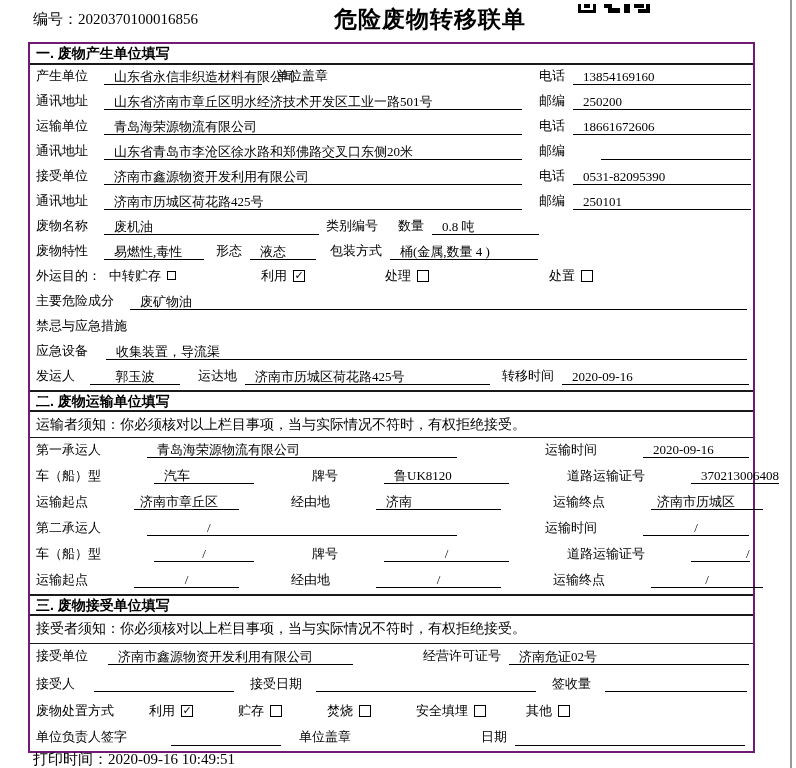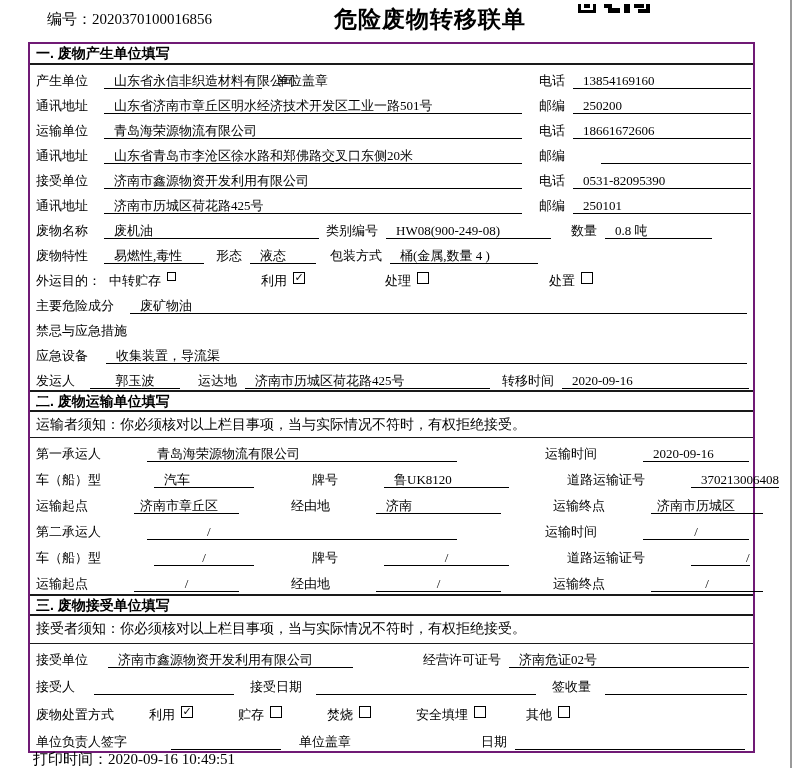--- a/index.html
+++ b/index.html
@@ -2,33 +2,33 @@
 <html lang="zh"><head>
 <meta charset="utf-8">
 <style>
   html,body{margin:0;padding:0;}
   body{
     width:796px;height:768px;position:relative;background:#fff;color:#000;
     font-family:"Liberation Serif","DejaVu Serif",serif;overflow:hidden;
   }
   .page-edge{position:absolute;right:4px;top:0;bottom:0;width:2px;background:#9a9a9a;}
   
-  .serial{position:absolute;left:47px;top:10px;font-size:15px;white-space:nowrap;}
+  .serial{position:absolute;left:33px;top:10px;font-size:15px;white-space:nowrap;}
   .doc-title{position:absolute;left:calc(50% + 32px);top:4px;transform:translateX(-50%);
     font-size:23px;font-weight:bold;font-family:"Liberation Sans","DejaVu Sans",sans-serif;
     letter-spacing:1px;white-space:nowrap;}
   .qr{position:absolute;left:578px;top:0;}
   
   .form{position:absolute;left:28px;top:42px;width:727px;border:2px solid #701a75;background:#fff;box-sizing:border-box;}
   .sec-header{box-sizing:border-box;height:21px;line-height:19px;padding-left:6px;
     font-weight:bold;font-size:14px;border-bottom:2px solid #1a1a1a;
     font-family:"Liberation Sans","DejaVu Sans",sans-serif;}
   .sec-header.mid{border-top:2px solid #1a1a1a;height:22px;}
-  .row{box-sizing:border-box;display:flex;align-items:flex-start;height:25px;
-    padding:7px 2px 3px 6px;font-size:13px;white-space:nowrap;}
+  .row{box-sizing:border-box;display:flex;align-items:center;height:25px;
+    padding:0 2px 3px 6px;font-size:13px;white-space:nowrap;}
   .row.h26{height:26px;gap:38px;}.row.h27{height:27px;}.row.h28{height:28px;}
   .note{box-sizing:border-box;height:26px;padding:4px 6px 0 6px;font-size:14px;
     border-bottom:1.5px solid #1a1a1a;}
   .note.h28{height:28px;}
   .lbl{flex:0 0 auto;}
   .fld{border-bottom:1px solid #000;height:17px;line-height:17px;margin-left:8px;
     padding-left:10px;box-sizing:border-box;flex:0 0 auto;overflow:visible;}
   .fld.grow{flex:1 1 auto;}
   .fld.ctr{text-align:center;padding-left:0;}
   .cb{display:inline-block;box-sizing:border-box;width:12px;height:12px;border:1.2px solid #000;
@@ -106,21 +106,20 @@
     <span class="lbl" style="width:60px">通讯地址</span>
     <span class="fld" style="width:418px">济南市历城区荷花路425号</span>
     <span class="lbl" style="margin-left:auto">邮编</span>
     <span class="fld" style="width:178px">250101</span>
   </div>
 
   <div class="row">
     <span class="lbl" style="width:60px">废物名称</span>
     <span class="fld" style="width:215px">废机油</span>
     <span class="lbl" style="margin-left:7px">类别编号</span>
-    <span class="fld" style="width:165px">HW08(900-249-08)</span>
     <span class="lbl" style="margin-left:20px">数量</span>
     <span class="fld" style="width:107px">0.8 吨</span>
   </div>
 
   <div class="row">
     <span class="lbl" style="width:60px">废物特性</span>
     <span class="fld" style="width:100px">易燃性,毒性</span>
     <span class="lbl" style="margin-left:12px">形态</span>
     <span class="fld" style="width:66px">液态</span>
     <span class="lbl" style="margin-left:14px">包装方式</span>

